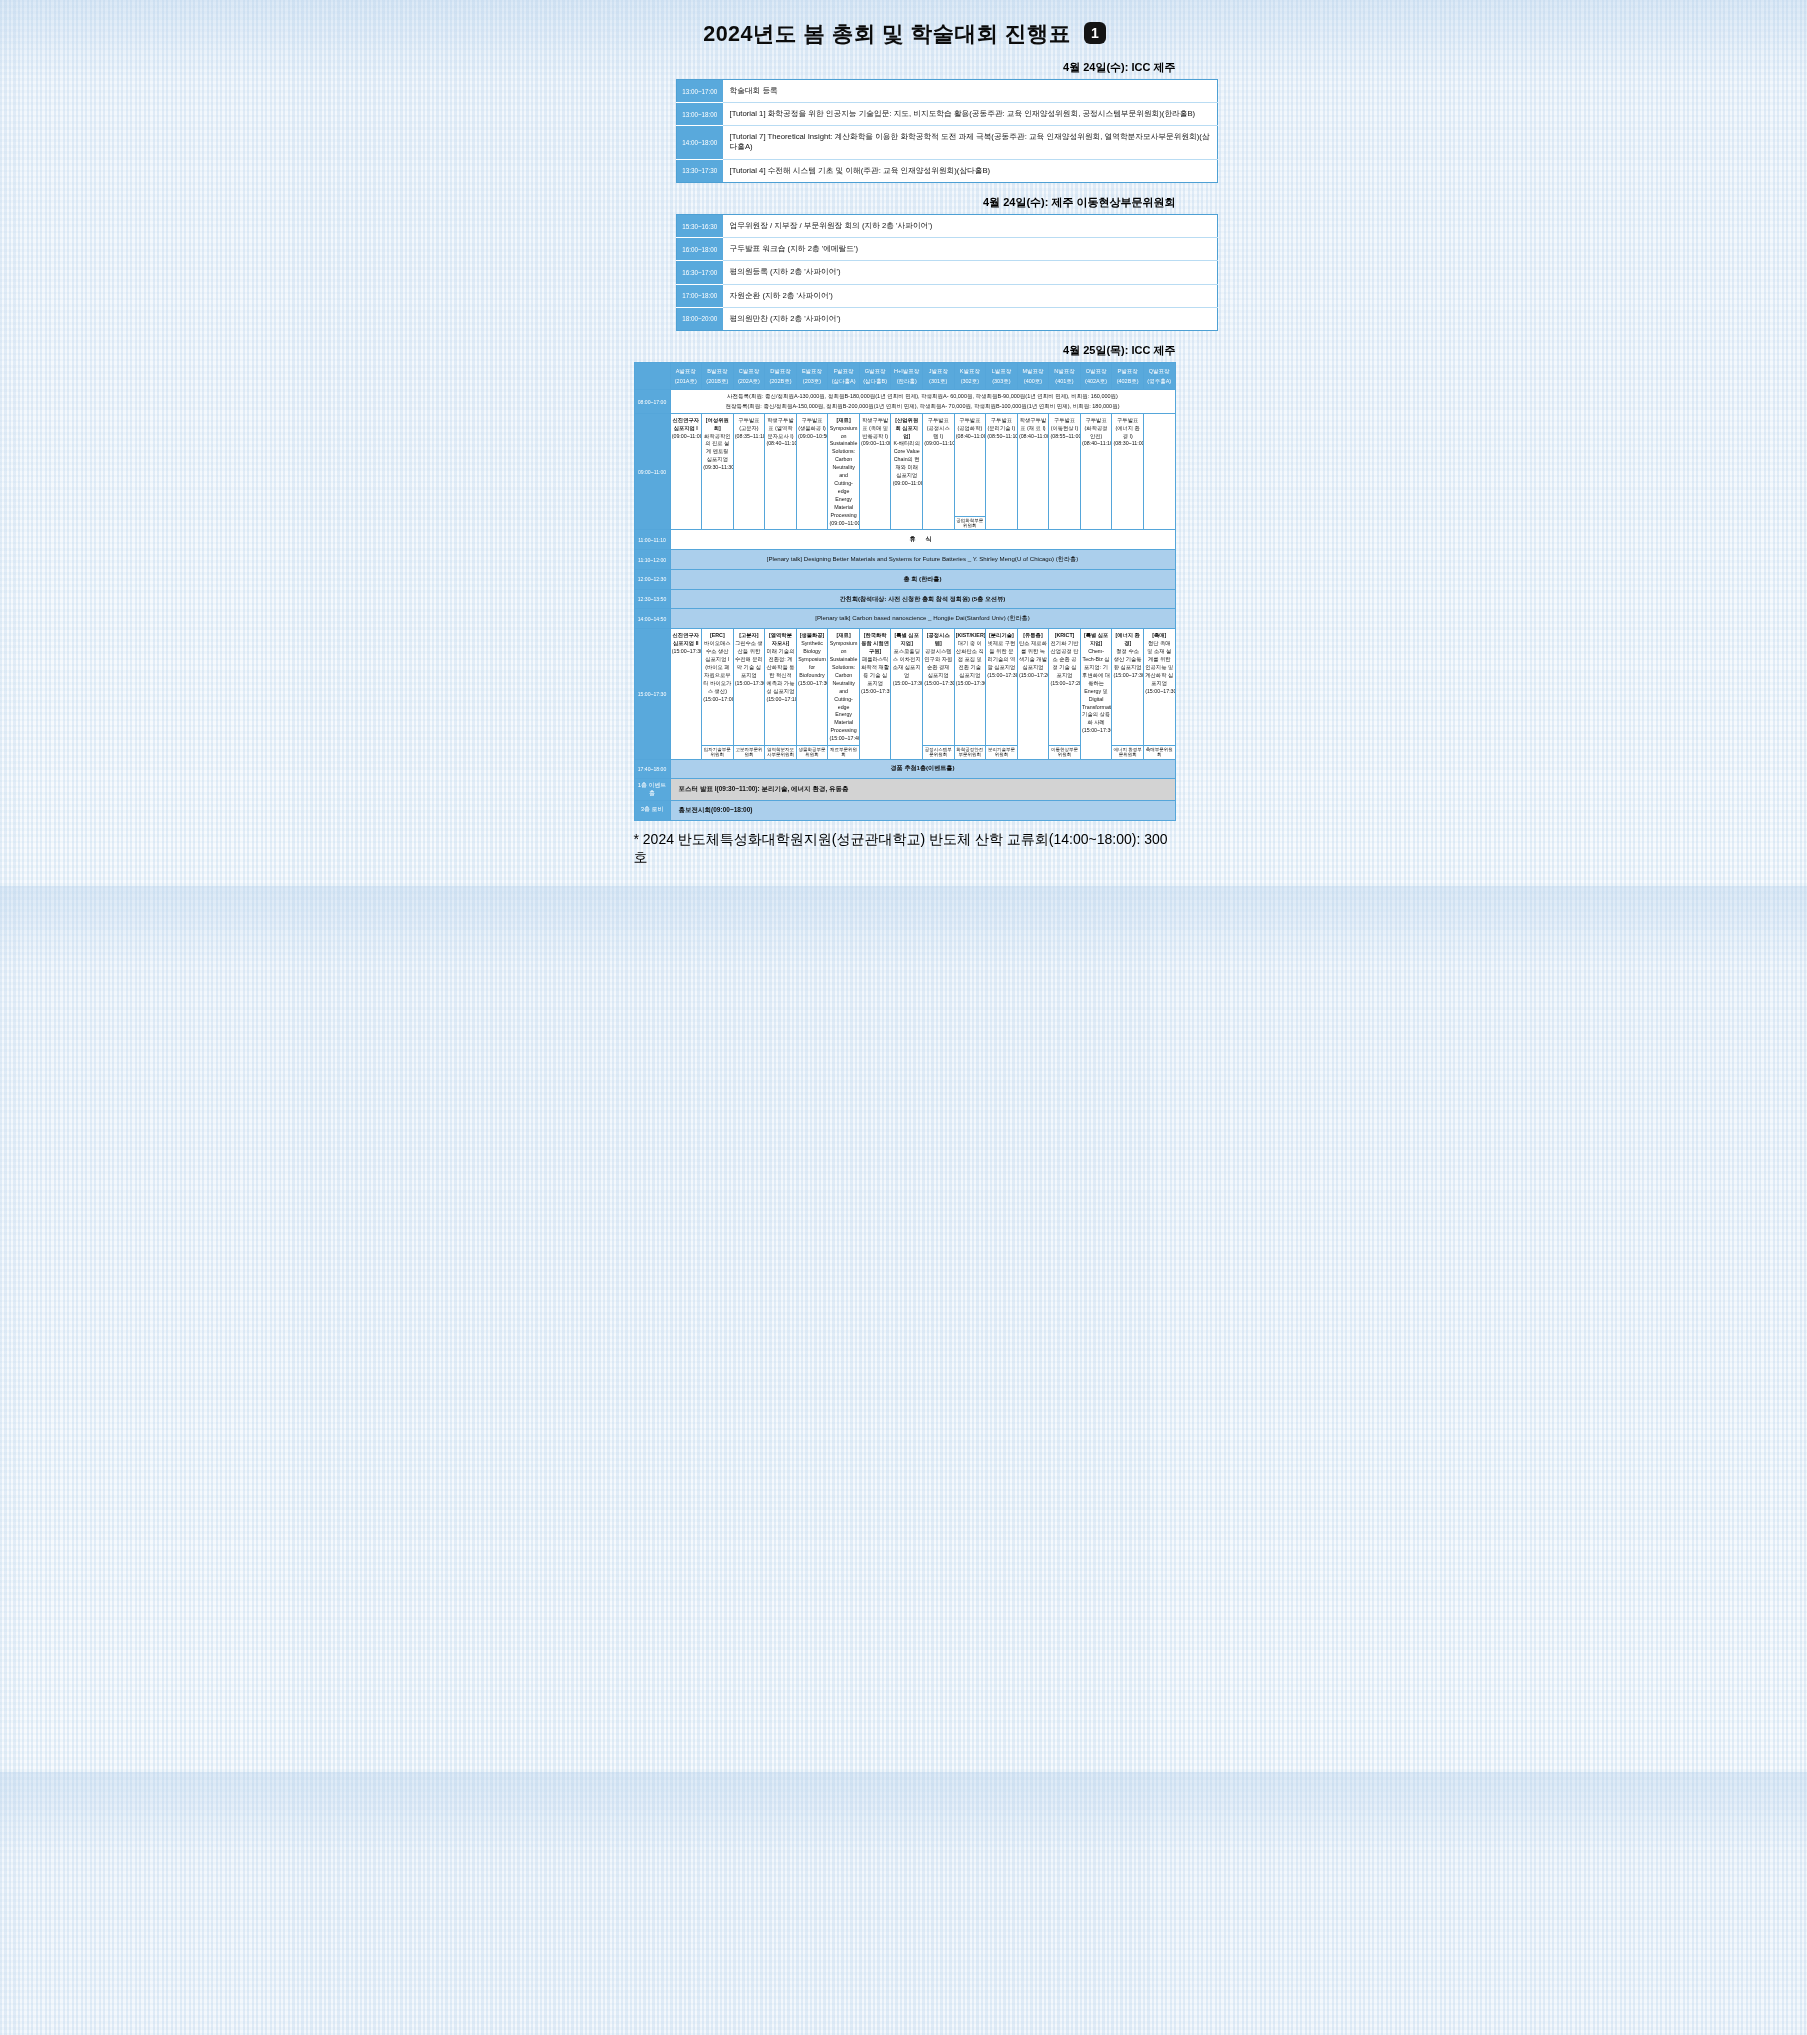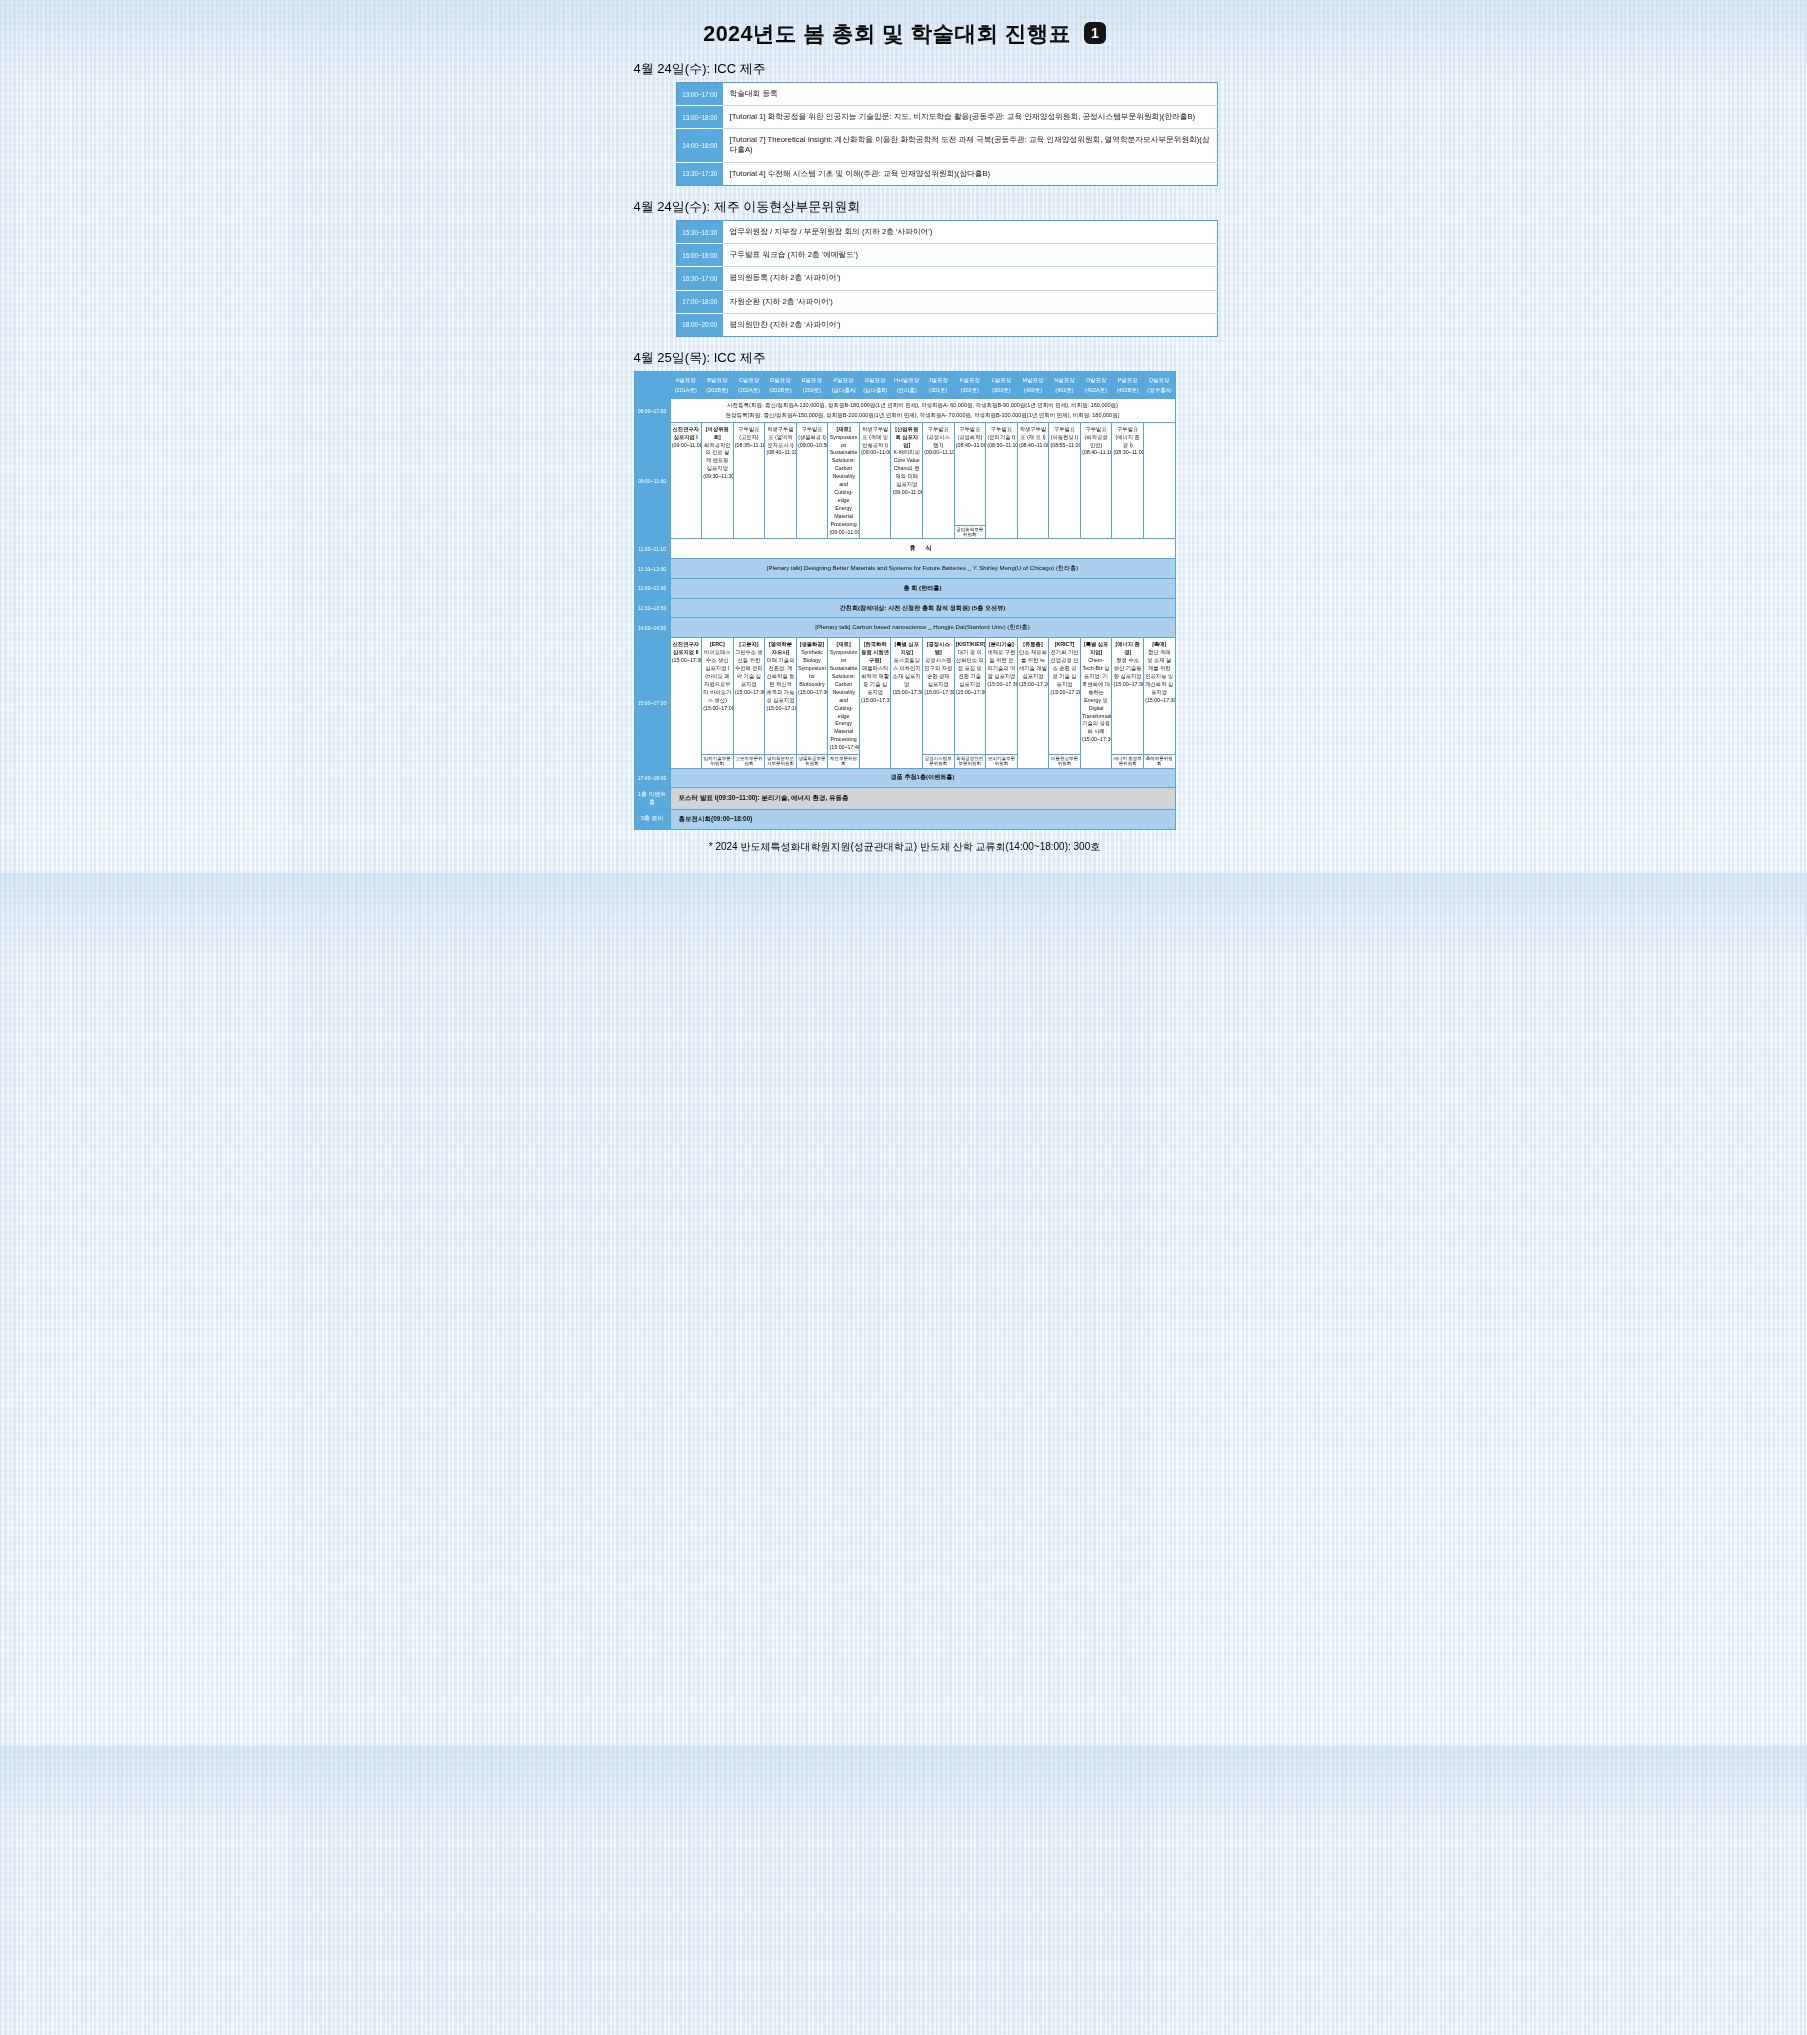--- a/index.html
+++ b/index.html
@@ -15,21 +15,21 @@
   }
   .page { width:602px; margin:0 auto; padding:12.2px 29px 19px 31px; }
 
   
   .title-row { display:flex; align-items:center; justify-content:center; gap:13px; margin:6.5px 0 12.2px; }
   .title-row h1 { margin:0; font-size:21.6px; font-weight:700; letter-spacing:0.4px; color:#0c0c0c; }
   .badge { width:22px; height:22px; background:#141414; color:#fff; border-radius:6.1px;
            display:flex; align-items:center; justify-content:center; font-size:14px; font-weight:700; }
 
   
-  h2.sec { font-size:13px; font-weight:400; margin:12.2px 0 4.1px; color:#000; }
+  h2.sec { font-size:11px; font-weight:700; margin:12.2px 0 4.1px; color:#000;text-align:right; }
 
   
   table.simple { width:100%; border-collapse:collapse; border:1.2px solid #4DA0D4; background:#fff;margin-left:42px; }
   table.simple td.time { width:47px; background:#59A9DC; color:#fff; text-align:center;
                          font-size:6.3px; padding:6.1px 0.8px; border-bottom:1.2px solid #fff; }
   table.simple td.desc { padding:6.1px 6.5px; font-size:7.7px; border-bottom:1.2px solid #B9DCF3; background:#fff; }
   table.simple tr:last-child td { border-bottom:none; }
 
   
   table.big { width:100%; border-collapse:collapse; border:1.2px solid #3E96CC; table-layout:fixed; background:#fff; }
@@ -49,21 +49,21 @@
   .cf { border-top:0.8px solid #55A6DA; font-size:4.5px; text-align:center; padding:1.6px 0.4px 1.2px; }
   .cf:empty { display:none; }
 
   tr.band td.content { text-align:center; font-size:6.1px; padding:4.9px 3.3px; }
   tr.band td.content.bold { font-weight:700; }
   tr.band.blue td.content { background:#ABCFEC; }
   tr.band.white td.content { background:#fff; letter-spacing:4.1px; font-weight:700; }
   tr.band.grey td.content { background:#D3D3D3; text-align:left; padding-left:8.1px; font-weight:700; font-size:6.5px; }
   tr.band td.content.left { text-align:left; padding-left:8.1px; font-weight:700; font-size:6.5px; }
 
-  .footnote { margin:9.8px 0 0; font-size:10px; color:#000;text-align:center; }
+  .footnote { margin:9.8px 0 0; font-size:14px; color:#000; }
 </style>
 </head>
 <body>
 
 <div class="page">
 
   <div class="title-row">
     <h1>2024년도 봄 총회 및 학술대회 진행표</h1>
     <span class="badge">1</span>
   </div>

